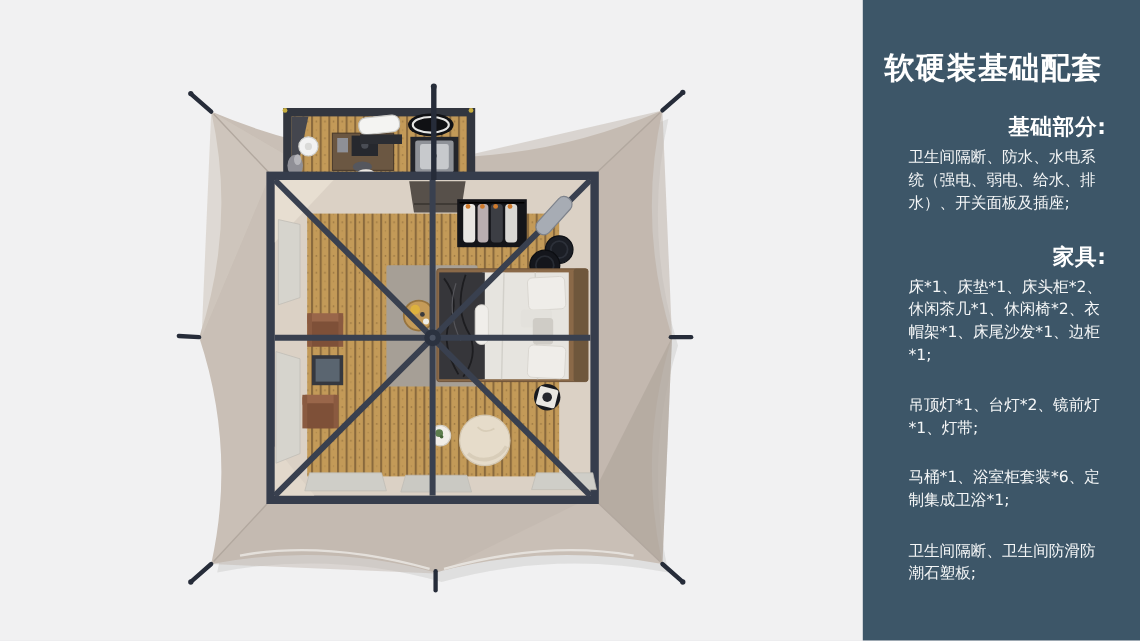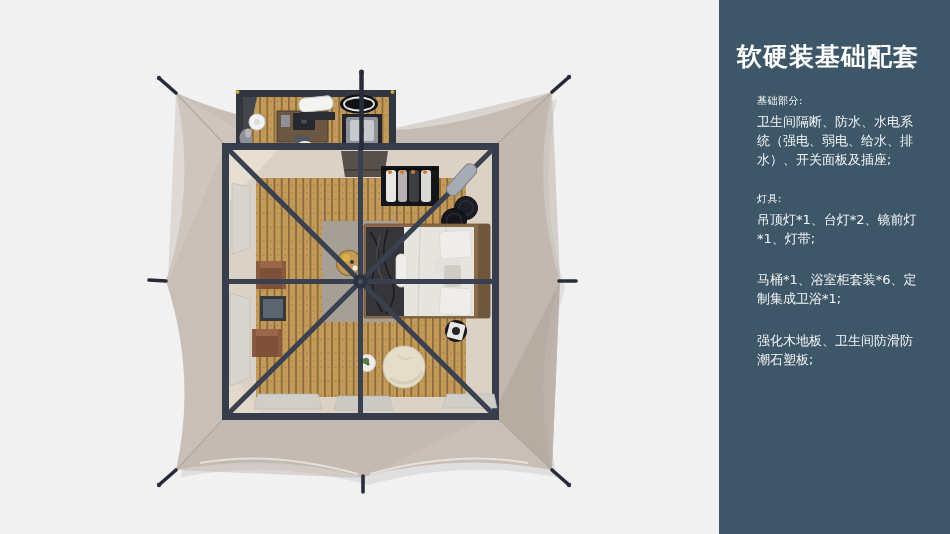--- a/index.html
+++ b/index.html
@@ -13,21 +13,21 @@
   .sidebar{
     position:absolute;left:719px;top:0;width:231px;height:534px;
     background:#3d5668;color:#ffffff;box-sizing:border-box;
     padding:42px 28px 0 38px;
   }
   .sidebar .title{
     font-size:25px;font-weight:bold;letter-spacing:1px;line-height:1.2;
     margin:0 -15px 22px -38px;text-align:center;white-space:nowrap;
   }
   .sec{margin:0 0 22px 0;}
-  .sec h2{font-size:10px;font-weight:normal;margin:0 0 4px 0;letter-spacing:.5px;}
+  .sec h2{font-size:18px;font-weight:bold;margin:0 0 4px 0;letter-spacing:.5px;text-align:right;}
   .sec p{font-size:13px;line-height:1.48;margin:0;color:#f4f6f7;word-break:break-all;}
 </style>
 </head>
 <body>
 
 <div class="stage">
 
   <div class="scene-wrap">
   <svg width="719" height="534" viewBox="0 0 719 534" xmlns="http://www.w3.org/2000/svg">
     <defs>
@@ -236,28 +236,31 @@
   </div>
 
   <aside class="sidebar">
     <h1 class="title">软硬装基础配套</h1>
 
     <div class="sec">
       <h2>基础部分:</h2>
       <p>卫生间隔断、防水、水电系统（强电、弱电、给水、排水）、开关面板及插座;</p>
     </div>
 
-
-    <div class="sec">
-      <h2>灯具:</h2>
+    <div class="sec">
+      <h2>家具:</h2>
+      <p>床*1、床垫*1、床头柜*2、休闲茶几*1、休闲椅*2、衣帽架*1、床尾沙发*1、边柜*1;</p>
+    </div>
+
+    <div class="sec">
       <p>吊顶灯*1、台灯*2、镜前灯*1、灯带;</p>
     </div>
 
     <div class="sec">
       <p>马桶*1、浴室柜套装*6、定制集成卫浴*1;</p>
     </div>
 
     <div class="sec">
-      <p>强化木地板、卫生间防滑防潮石塑板;</p>
+      <p>卫生间隔断、卫生间防滑防潮石塑板;</p>
     </div>
   </aside>
 
 </div>
 
 </body></html>

